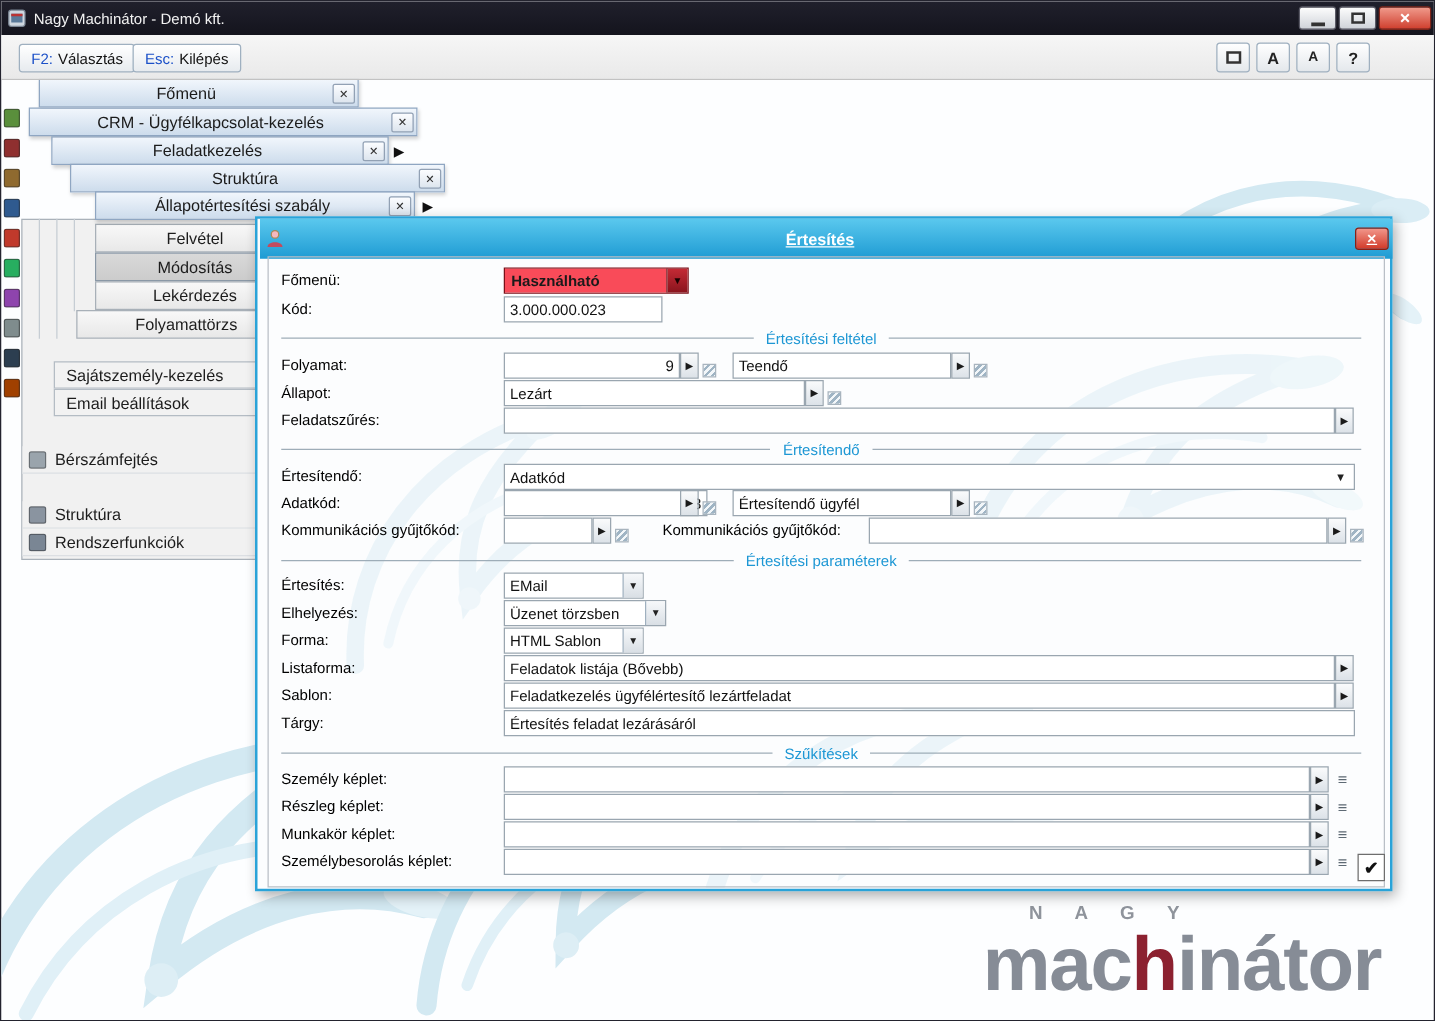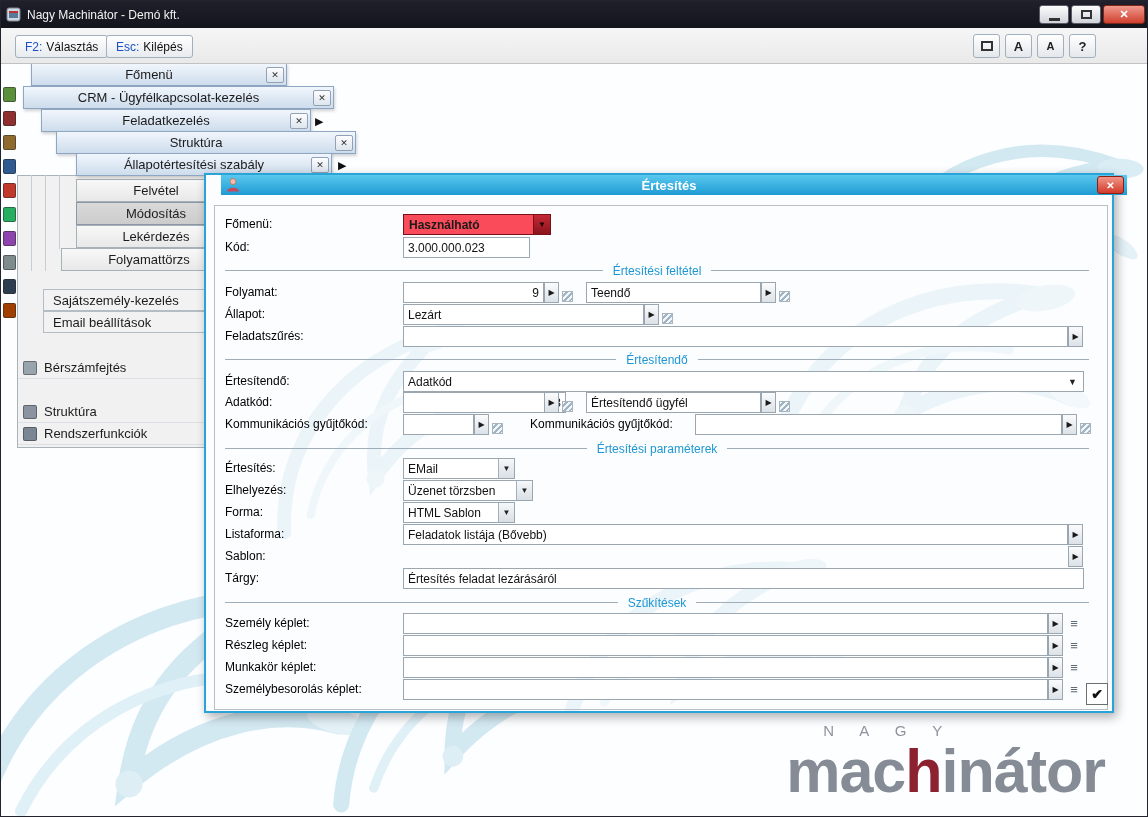--- a/index.html
+++ b/index.html
@@ -46,21 +46,21 @@
   
   .mitem{position:absolute;height:23px;display:flex;align-items:center;justify-content:center;font-size:13px;color:#1c1c1c;background:linear-gradient(#f8f8f8,#e8e8e8);border:1px solid #a8b0b8;z-index:3;}
   .mitem.selected{background:linear-gradient(#d9d9d9,#cccccc);border-color:#8a98a6;}
   .litem{position:absolute;height:22px;display:flex;align-items:center;padding-left:9px;font-size:13px;color:#1c1c1c;background:#f2f2f2;border:1px solid #b4bcc4;z-index:3;}
   .sitem{position:absolute;left:17px;width:190px;height:22px;display:flex;align-items:center;gap:7px;padding-left:5px;font-size:13px;color:#1c1c1c;background:#f1f1f1;border-bottom:1px solid #dcdfe3;z-index:3;}
   .sitem.selected{background:#d2d7dd;border:1px solid #97a3af;}
   .si{width:14px;height:14px;border-radius:2px;flex:none;border:1px solid rgba(30,30,30,.4);}
 
   
   .dialog{position:absolute;left:203px;top:172px;width:910px;height:540px;background:#fcfdfe;border:2px solid #2aa3d8;box-shadow:3px 4px 10px rgba(0,0,0,.32);z-index:6;}
-  .dlg-title{position:absolute;left:15px;top:0;width:100%;height:20px;background:linear-gradient(#5ac8ee,#1e9bd3);display:flex;align-items:center;color:#fff;font-weight:bold;font-size:13px;}
+  .dlg-title{position:absolute;left:2px;top:0;width:100%;height:32px;background:linear-gradient(#5ac8ee,#1e9bd3);display:flex;align-items:center;color:#fff;font-weight:bold;font-size:13px;text-decoration:underline;}
   .dlg-icon{margin-left:4px;display:flex;}
   .dlg-title .t{flex:1;text-align:center;}
   .dlg-close{width:27px;height:18px;margin-right:3px;background:linear-gradient(#f1968a,#d23a29);border:1px solid #8c1f14;border-radius:3px;color:#fff;font-size:10px;font-weight:bold;display:flex;align-items:center;justify-content:center;}
   .dlg-florals{position:absolute;left:2px;top:26px;opacity:.4;pointer-events:none;}
   .ipanel{position:absolute;left:8px;top:30px;width:894px;height:505px;border:1px solid #b9bfc6;}
 
   .dlbl{position:absolute;font-size:12px;color:#000;white-space:nowrap;z-index:2;}
   .field{position:absolute;height:21px;border:1px solid #9aa6b0;background:#fff;font:12px "Liberation Sans",sans-serif;padding:1px 4px;color:#111;z-index:2;}
   .field.num{text-align:right;}
   .abtn{position:absolute;width:15px;height:21px;background:linear-gradient(#fafbfc,#dce2e8);border:1px solid #9aa6b0;display:flex;align-items:center;justify-content:center;font-size:8px;color:#1a1a1a;z-index:2;}
@@ -74,21 +74,21 @@
   .rc-btn{width:17px;background:linear-gradient(#c42a35,#8a141d);color:#1a0000;font-size:8px;display:flex;align-items:center;justify-content:center;border-left:1px solid #7a1018;}
   .combo{position:absolute;height:21px;display:flex;border:1px solid #9aa6b0;background:#fff;z-index:2;}
   .cb-text{flex:1;font-size:12px;color:#111;display:flex;align-items:center;padding-left:4px;white-space:nowrap;overflow:hidden;}
   .cb-btn{width:16px;background:linear-gradient(#f6f8fa,#d9dfe5);border-left:1px solid #9fb0bf;font-size:8px;color:#222;display:flex;align-items:center;justify-content:center;}
   .wcombo{position:absolute;height:21px;display:flex;align-items:center;justify-content:space-between;border:1px solid #9aa6b0;background:#fff;padding:0 6px 0 4px;font-size:12px;color:#111;z-index:2;}
   .wc-arrow{font-size:9px;color:#222;}
   .checkbtn{position:absolute;width:22px;height:22px;border:1px solid #6e6e6e;background:#fff;display:flex;align-items:center;justify-content:center;font-size:14px;font-weight:bold;color:#111;z-index:2;}
 
   
   .logo{position:absolute;right:42px;bottom:13px;z-index:1;}
-  .logo-top{font-size:15px;font-weight:normal;letter-spacing:11px;color:#8f949c;margin-left:8px;padding-left:29px;}
+  .logo-top{font-size:15px;font-weight:bold;letter-spacing:11px;color:#8f949c;margin-left:8px;padding-left:29px;}
   .logo-main{font-size:61px;font-weight:bold;color:#868c96;line-height:1.05;letter-spacing:-1px;}
   .logo-accent{color:#8c2130;}
 </style>
 </head>
 <body>
 
 <div class="screen">
 
   <svg class="bg-florals" width="1148" height="817">
     <defs>
@@ -335,20 +335,21 @@
       <span class="cb-btn">▼</span>
     </div>
 
     <span class="dlbl" style="left:19px;top:352px;">Listaforma:</span>
     <input class="field" style="left: 197px; top: 349px; width: 665px;" value="Feladatok listája (Bővebb)">
     <span class="abtn" style="left:862px;top:349px;">
         <span>▶</span>
       </span>
 
     <span class="dlbl" style="left:19px;top:374px;">Sablon:</span>
+    <input class="field" style="left: 197px; top: 371px; width: 665px;" value="Feladatkezelés ügyfélértesítő lezártfeladat">
     <span class="abtn" style="left:862px;top:371px;">
         <span>▶</span>
       </span>
 
     <span class="dlbl" style="left:19px;top:396px;">Tárgy:</span>
     <input class="field" style="left: 197px; top: 393px; width: 681px;" value="Értesítés feladat lezárásáról">
 
     <div class="section" style="left:19px;top:420px;width:864px;">
         <span>Szűkítések</span>
       </div>

